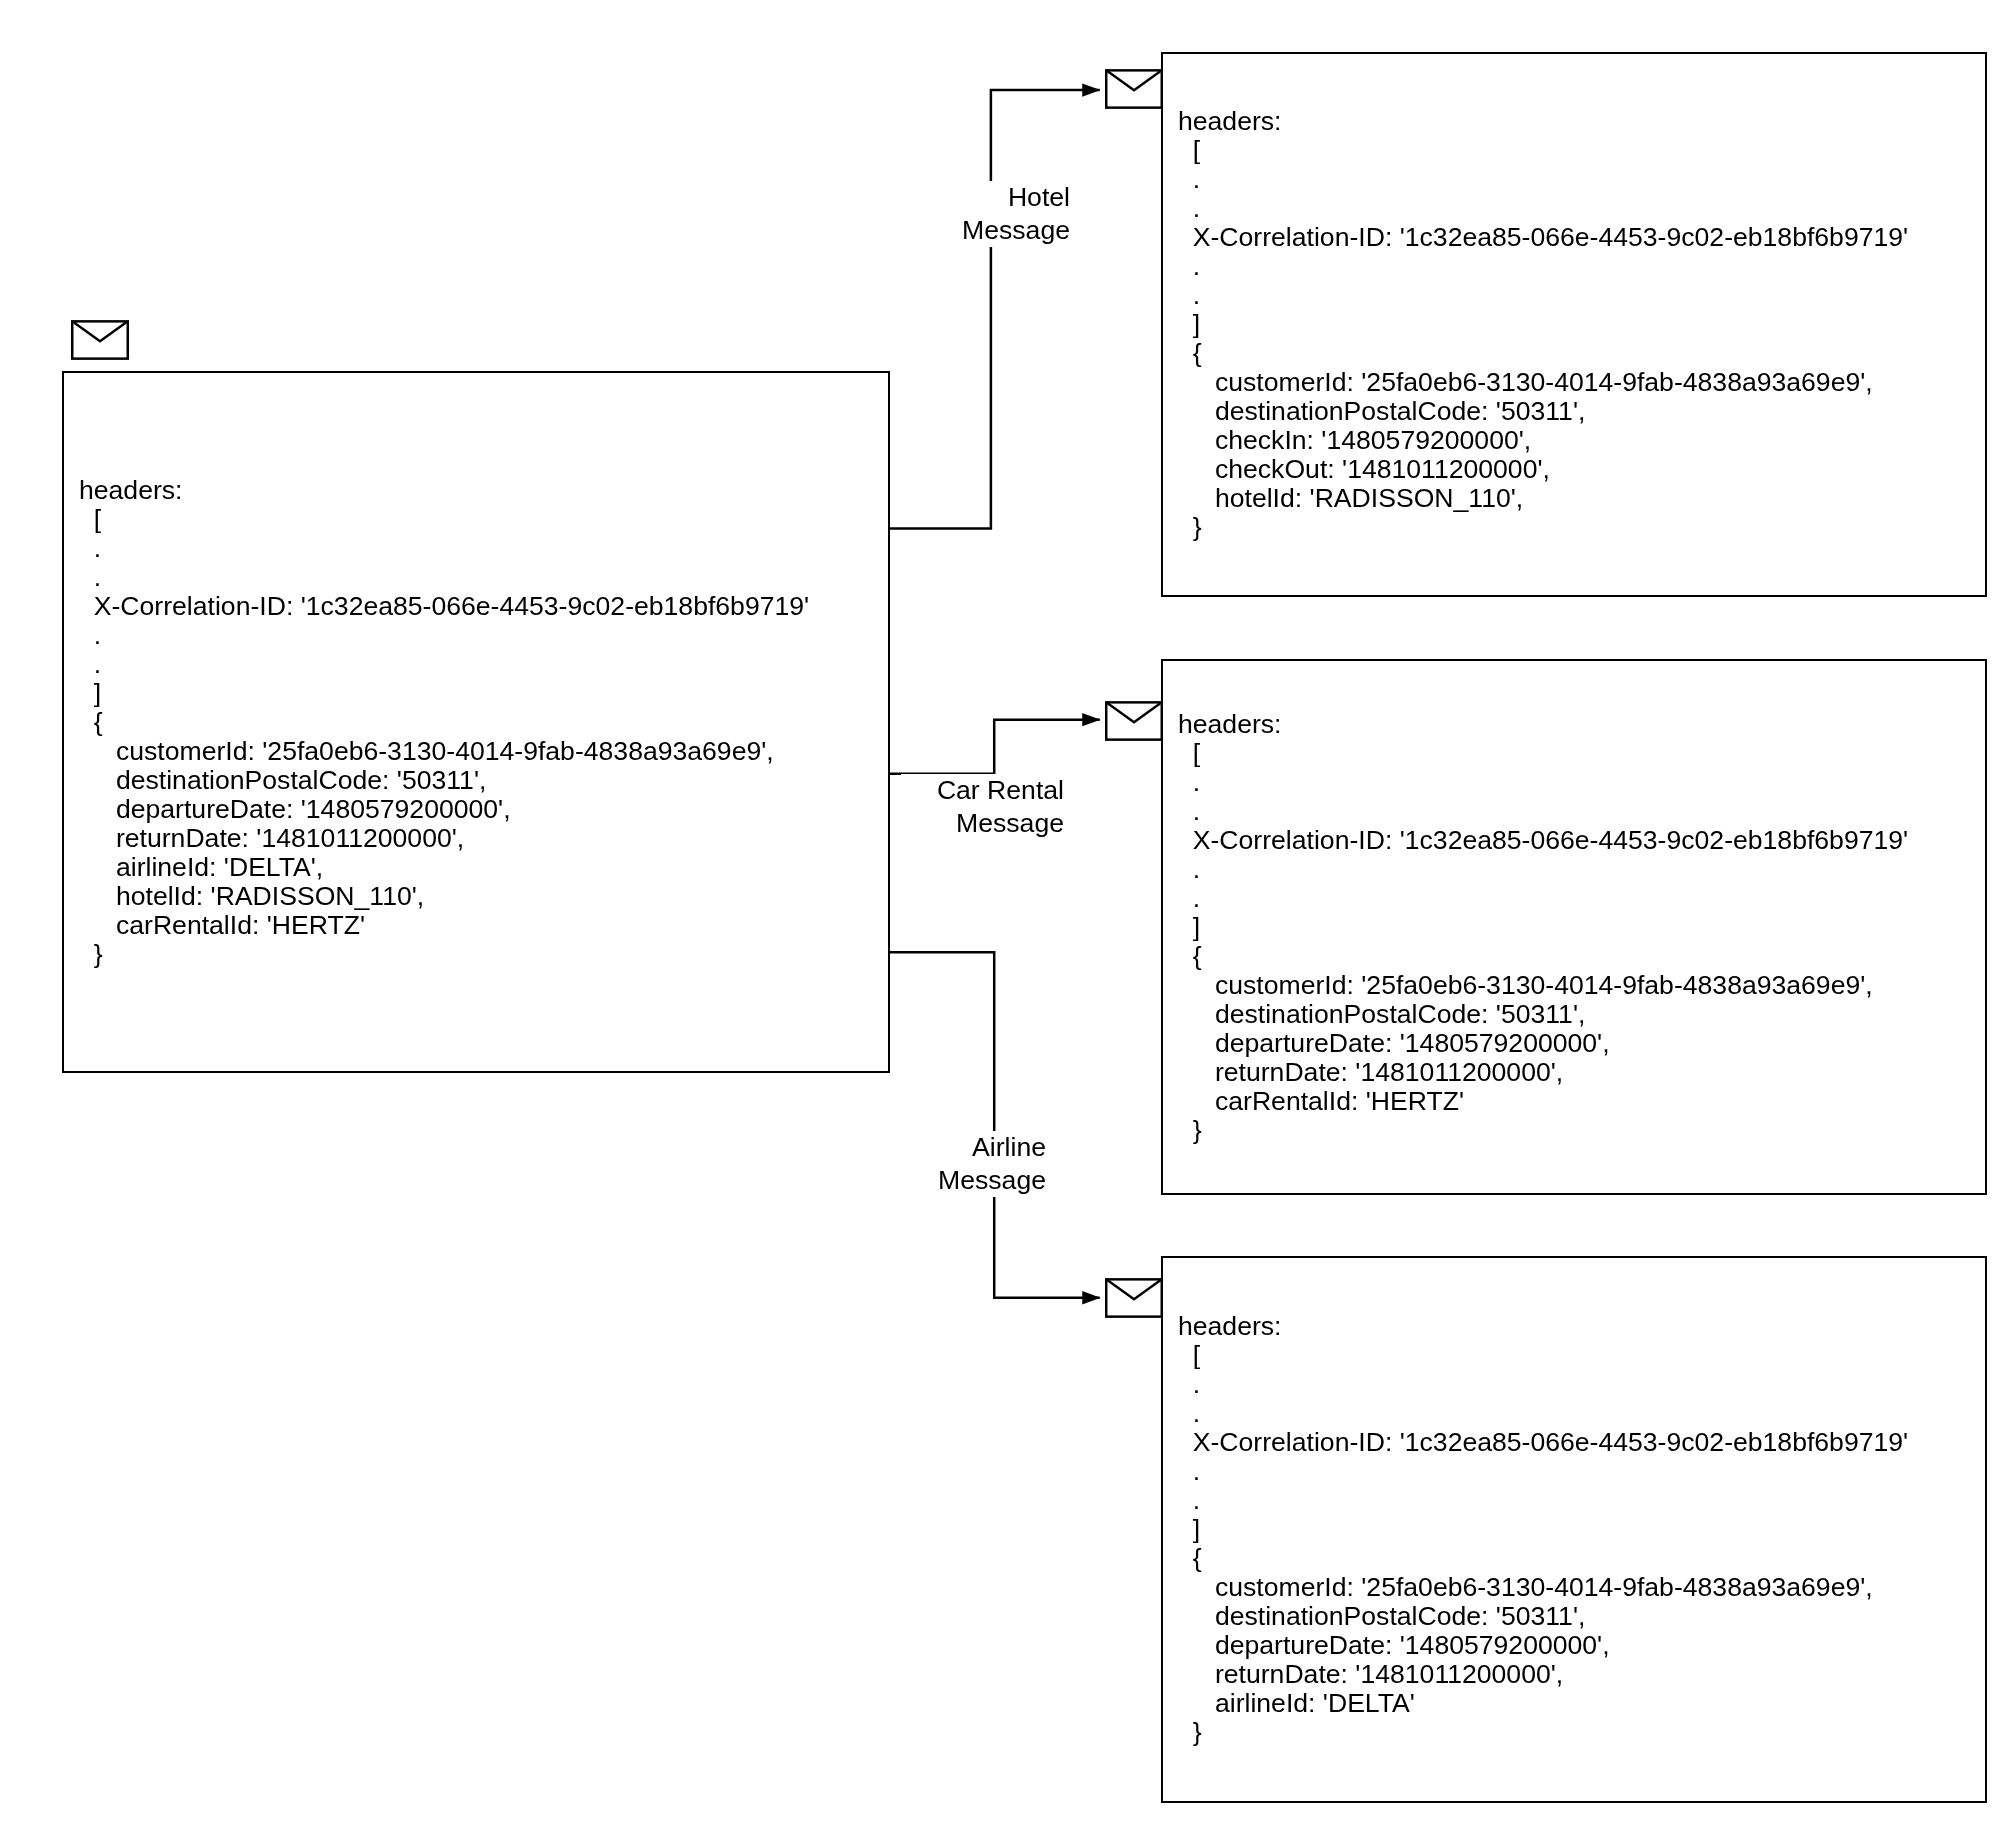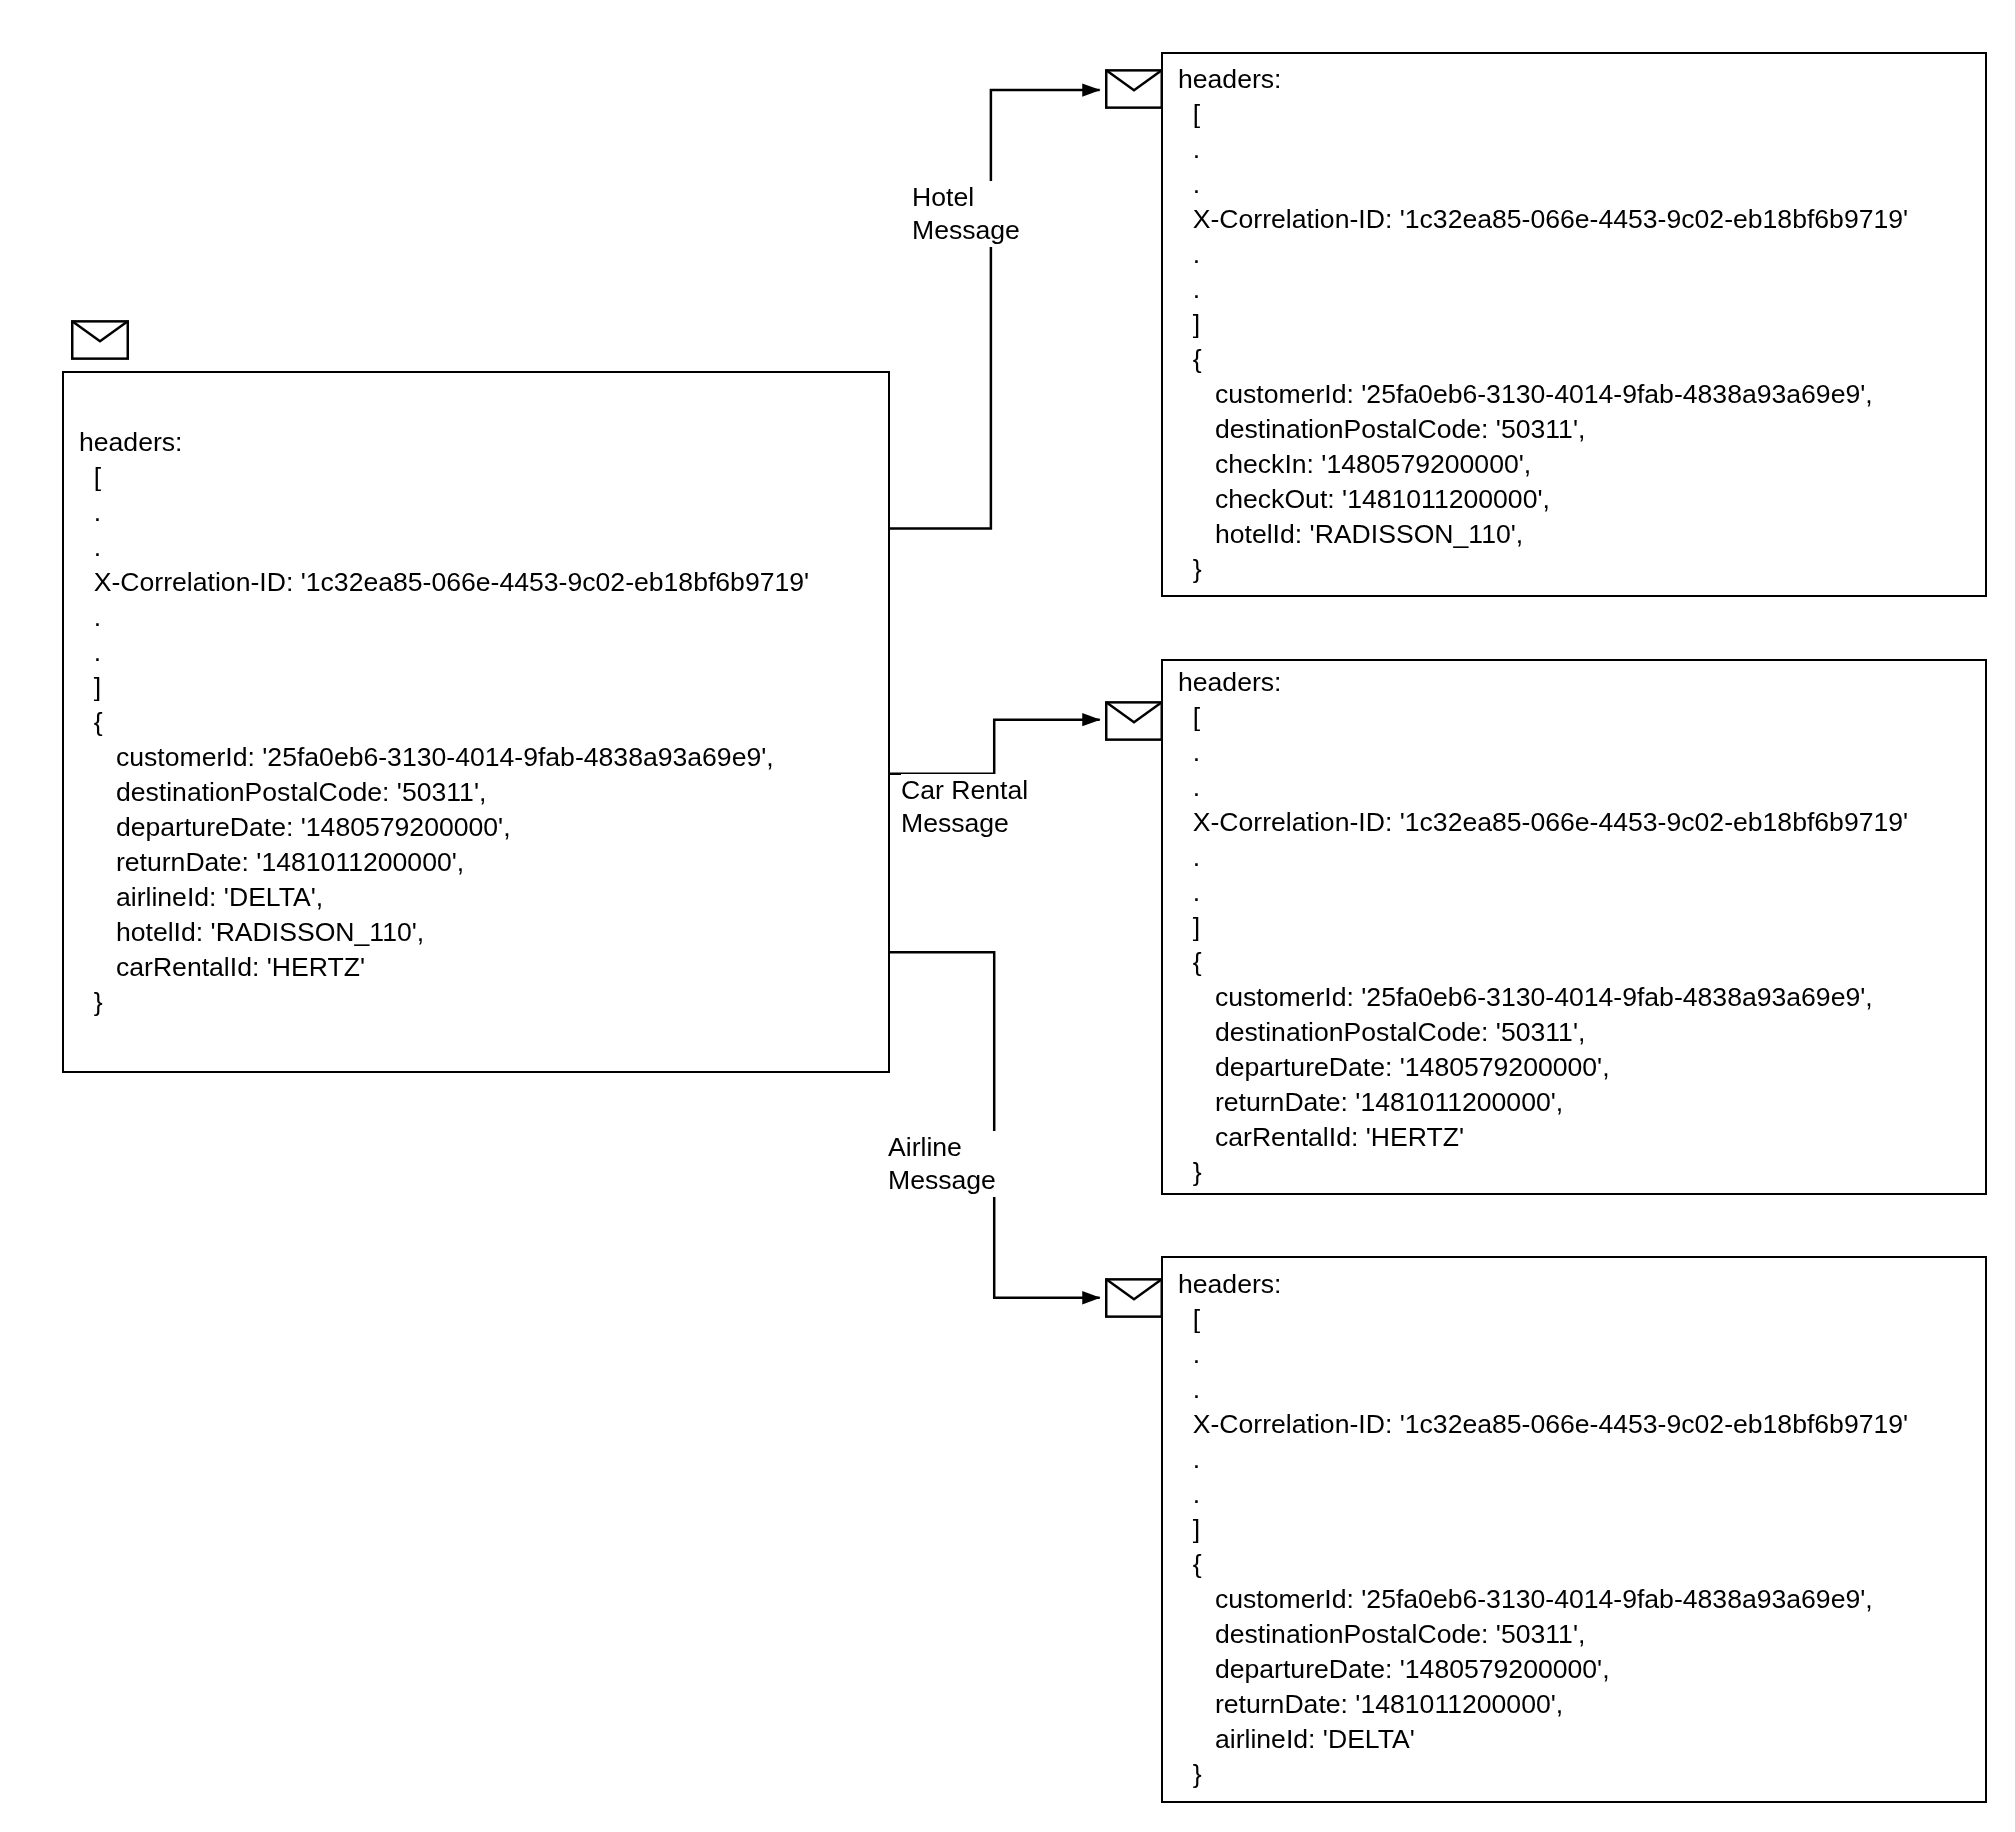--- a/index.html
+++ b/index.html
@@ -25,31 +25,31 @@
   .msg-box {
     position: absolute;
     border: 2.5px solid #000000;
     background: #ffffff;
     display: flex;
     align-items: center;
   }
   .msg-content {
     white-space: pre;
     font-size: 26.6px;
-    line-height: 35px;
+    line-height: 29px;
     color: #000000;
     padding-left: 15px;
   }
   .conn-label {
     position: absolute;
     background: #ffffff;
     color: #000000;
     font-size: 26.6px;
     line-height: 33px;
-    text-align: left;
+    text-align: right;
     white-space: pre;
   }
   .envelope-icon {
     position: absolute;
     width: 58px;
     height: 40px;
   }
 </style>
 </head>
 <body>

